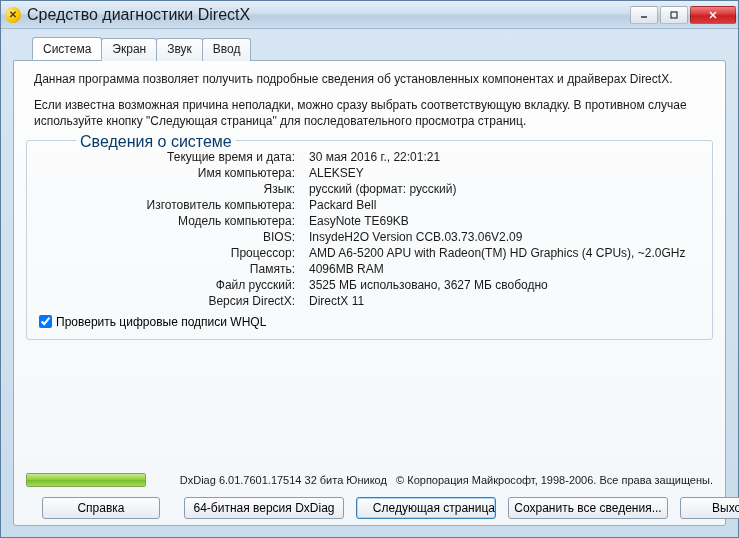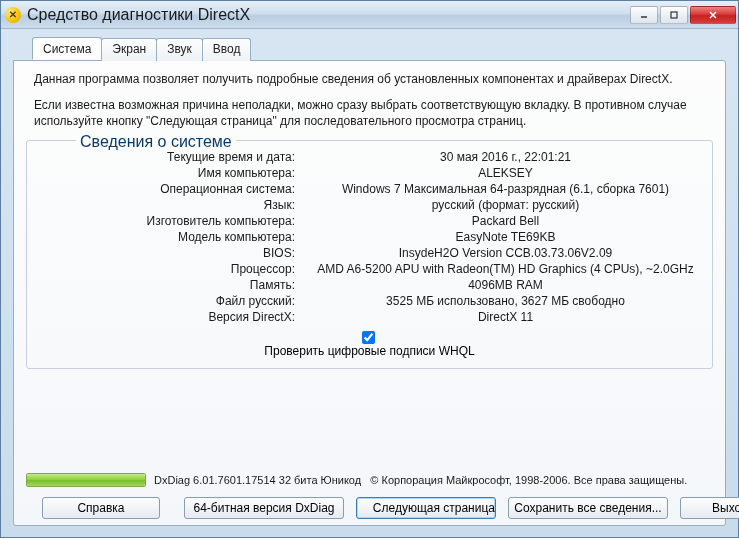--- a/index.html
+++ b/index.html
@@ -103,27 +103,26 @@
   margin-left: 34px;
 }
 
 .info-table {
   width: 100%;
   font-size: 12px;
   color: #1a1a1a;
 }
 .info-row { display: flex; padding: 1px 0; gap: 8px; }
 .info-label { width: 264px; text-align: right; padding-right: 6px; }
-.info-value { flex: 1; text-align: center; }
+.info-value { flex: 1; }
 
 .whql-row {
   margin-top: 6px;
   display: flex; align-items: center;
   font-size: 12px;
-  flex-direction: column;
 }
 .whql-row input { margin: 0 4px 0 2px; }
 
 .progress-row {
   position: absolute;
   left: 12px; right: 12px; bottom: 38px;
   display: flex; align-items: center;
   font-size: 11px; color: #1a1a1a;
   gap: 8px;
 }
@@ -131,21 +130,21 @@
   width: 120px; height: 14px;
   border: 1px solid #7fa84a;
   border-radius: 2px;
   background: #f4f8ee;
   overflow: hidden;
 }
 .progress-fill {
   width: 100%; height: 100%;
   background: linear-gradient(to bottom, #c6ea8e, #8ecf3a 50%, #78bc2a 51%, #a3d95d);
 }
-.footer-text { flex: 1; }
+.footer-text { flex: 1; text-align: right; }
 
 .button-row {
   position: absolute;
   left: 12px; right: 12px; bottom: 6px;
   display: flex; gap: 12px; padding-left: 16px;
 }
 .btn {
   flex: 0 0 auto;
   padding: 3px 0;
   font-size: 12px;
@@ -208,24 +207,20 @@
         <div class="info-table">
           <div class="info-row">
               <div class="info-label">Текущие время и дата:</div>
               <div class="info-value">30 мая 2016 г., 22:01:21</div>
             </div>
           <div class="info-row">
               <div class="info-label">Имя компьютера:</div>
               <div class="info-value">ALEKSEY</div>
             </div>
           <div class="info-row">
-              <div class="info-label">Операционная система:</div>
-              <div class="info-value">Windows 7 Максимальная 64-разрядная (6.1, сборка 7601)</div>
-            </div>
-          <div class="info-row">
               <div class="info-label">Язык:</div>
               <div class="info-value">русский (формат: русский)</div>
             </div>
           <div class="info-row">
               <div class="info-label">Изготовитель компьютера:</div>
               <div class="info-value">Packard Bell</div>
             </div>
           <div class="info-row">
               <div class="info-label">Модель компьютера:</div>
               <div class="info-value">EasyNote TE69KB</div>

